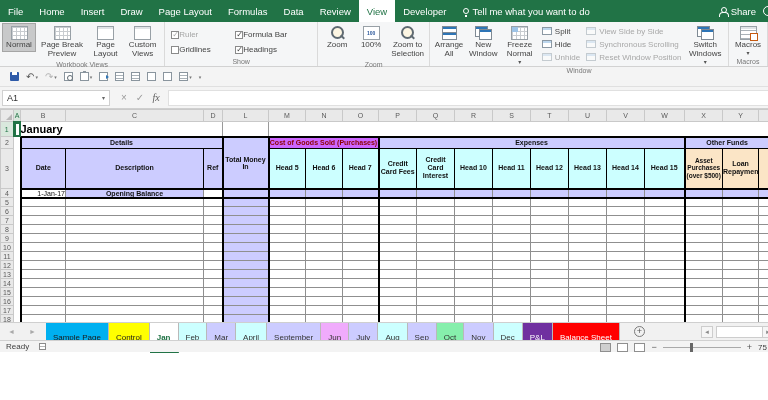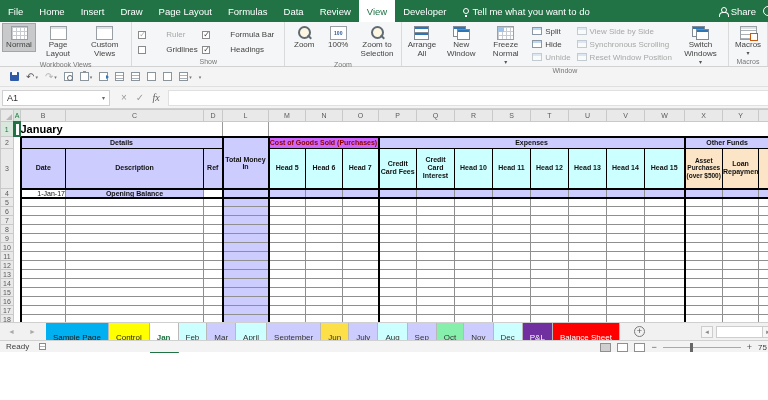--- a/index.html
+++ b/index.html
@@ -46,21 +46,21 @@
   .ri-freeze { border:1px solid #98a0a6; background:
     repeating-linear-gradient(to right,#c8ccd0 0 1px,transparent 1px 4px),
     repeating-linear-gradient(to bottom,#c8ccd0 0 1px,transparent 1px 4px),#fff; }
   .ri-freeze::before { content:""; position:absolute; left:0; top:0; width:6px; height:5px; background:#9dc3e6; }
   .ri-macros { border:1px solid #98a0a6; background:
     repeating-linear-gradient(to bottom,transparent 0 3px,#aab2b8 3px 4px) ,#fff; box-shadow:inset 0 2px 0 #dfe3e6; }
   .ri-macros::after { content:""; position:absolute; right:-2px; bottom:-2px; width:6px; height:6px; border:1px solid #c55a11; background:#fff; }
 
   
   .showgrid { display:grid; grid-template-columns:56px 76px; grid-auto-rows:15px; align-items:center; padding:4px 4px 0; column-gap:8px; }
-  .chk { display:flex; align-items:flex-end; gap:20px; font-size:8px; color:#444; white-space:nowrap; }
+  .chk { display:flex; align-items:flex-end; gap:0; font-size:8px; color:#444; white-space:nowrap; }
   .chk.dis { color:#a6a6a6; }
   .cb { width:8px; height:8px; border:1px solid #8a8a8a; background:#fff; display:inline-block; position:relative; flex:none; }
   .cb.on::after { content:"✓"; position:absolute; left:0; top:-2px; font-size:8px; color:#444; }
   .chk.dis .cb.on::after { color:#a9a9a9; }
 
   
   .smallcol { display:flex; flex-direction:column; justify-content:flex-start; padding-top:2px; gap:1px; margin:0 3px; }
   .sbtn { display:flex; align-items:center; gap:3px; font-size:8px; height:12px; color:#444; white-space:nowrap; }
   .sbtn.dis { color:#a8a8a8; }
   .si { width:10px; height:8px; border:1px solid #8b98a3; background:#fff; display:inline-block; flex:none; box-shadow:inset 0 2px 0 #bdd7ee; }
@@ -174,20 +174,24 @@
     <span class="clipicon"></span>
   </div>
 
   <div class="ribbon">
 
     <div class="group">
       <div class="g-body">
         <div class="bigbtn sel">
           <span class="ri ri-grid"></span>
           <span>Normal</span>
+        </div>
+        <div class="bigbtn">
+          <span class="ri ri-grid"></span>
+          <span>Page Break Preview</span>
         </div>
         <div class="bigbtn">
           <span class="ri ri-page"></span>
           <span>Page Layout</span>
         </div>
         <div class="bigbtn">
           <span class="ri ri-page"></span>
           <span>Custom Views</span>
         </div>
       </div>
@@ -912,21 +916,21 @@
       <span>►</span>
     </div>
     <div id="stabs" style="display:flex;align-items:stretch;">
         <div class="stab" style="background: rgb(0, 176, 240); color: rgb(26, 26, 26);">Sample Page</div>
         <div class="stab" style="background: rgb(255, 255, 0); color: rgb(26, 26, 26);">Control</div>
         <div class="stab active" style="background: rgb(255, 255, 255); color: rgb(33, 115, 70);">Jan</div>
         <div class="stab" style="background: rgb(204, 255, 255); color: rgb(51, 51, 51);">Feb</div>
         <div class="stab" style="background: rgb(204, 204, 255); color: rgb(51, 51, 51);">Mar</div>
         <div class="stab" style="background: rgb(204, 255, 255); color: rgb(51, 51, 51);">April</div>
         <div class="stab" style="background: rgb(204, 204, 255); color: rgb(51, 51, 51);">September</div>
-        <div class="stab" style="background: #fde047; color: rgb(51, 51, 51);">Jun</div>
+        <div class="stab" style="background: #f0abfc; color: rgb(51, 51, 51);">Jun</div>
         <div class="stab" style="background: rgb(204, 204, 255); color: rgb(51, 51, 51);">July</div>
         <div class="stab" style="background: rgb(204, 255, 255); color: rgb(51, 51, 51);">Aug</div>
         <div class="stab" style="background: rgb(204, 204, 255); color: rgb(51, 51, 51);">Sep</div>
         <div class="stab" style="background: #86efac; color: rgb(51, 51, 51);">Oct</div>
         <div class="stab" style="background: rgb(204, 204, 255); color: rgb(51, 51, 51);">Nov</div>
         <div class="stab" style="background: rgb(204, 255, 255); color: rgb(51, 51, 51);">Dec</div>
         <div class="stab" style="background: rgb(112, 48, 160); color: rgb(255, 255, 255);">P&amp;L</div>
         <div class="stab" style="background: rgb(255, 0, 0); color: rgb(255, 255, 255);">Balance Sheet</div>
       </div>
     <div class="addsheet">

